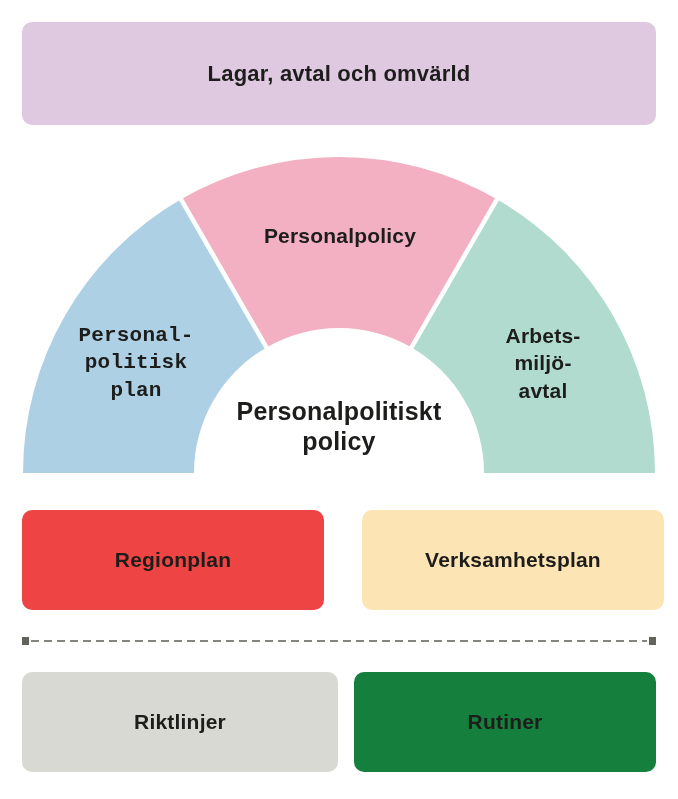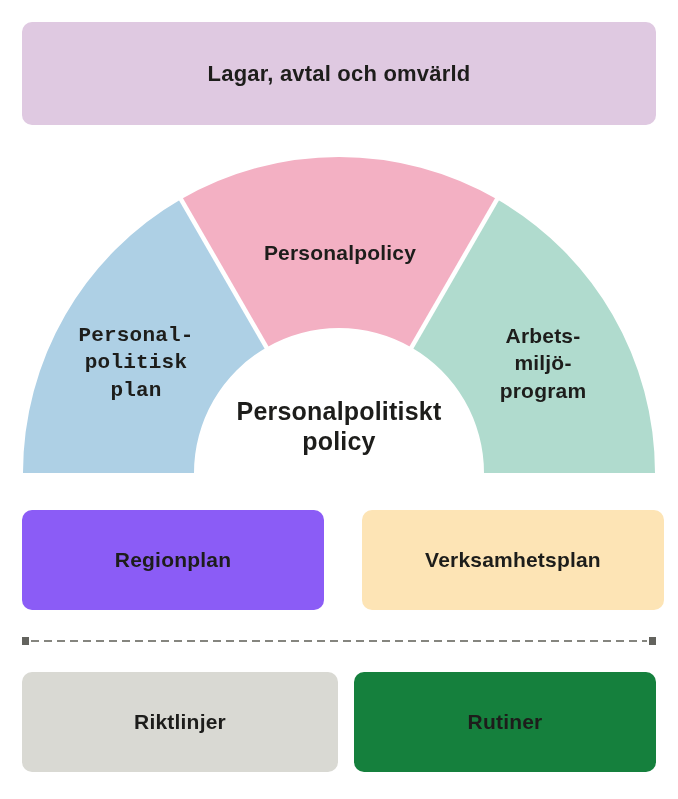--- a/index.html
+++ b/index.html
@@ -46,21 +46,21 @@
     position: absolute;
     transform: translate(-50%, -50%);
     font-weight: 700;
     font-size: 21px;
     line-height: 1.3;
     text-align: center;
     white-space: pre-line;
     letter-spacing: 0.2px;
   }
   .label-left   { left: 136px; top: 363px; font-family: Liberation Mono, monospace; }
-  .label-top    { left: 340px; top: 253px; }
+  .label-top    { left: 340px; top: 236px; }
   .label-right  { left: 543px; top: 363px; }
   .label-center {
     left: 339px; top: 426px;
     font-size: 25px;
     line-height: 1.18;
   }
 
   .divider-row {
     position: absolute;
     left: 22px; top: 637px;
@@ -96,25 +96,25 @@
     <line id="div-120" stroke="#ffffff" stroke-width="4.5" x1="269.5" y1="352.6" x2="178.0" y2="194.1"></line>
     <line id="div-60" stroke="#ffffff" stroke-width="4.5" x1="408.5" y1="352.6" x2="500.0" y2="194.1"></line>
   </svg>
 
   <div class="arch-label label-left">Personal-
 politisk
 plan</div>
   <div class="arch-label label-top">Personalpolicy</div>
   <div class="arch-label label-right">Arbets-
 miljö-
-program</div>
+avtal</div>
   <div class="arch-label label-center">Personalpolitiskt
 policy</div>
 
-  <div class="box plan-left" style="background-color: #8b5cf6;">
+  <div class="box plan-left" style="background-color: #ef4444;">
     <span>Regionplan</span>
   </div>
   <div class="box plan-right" style="background-color: rgb(253, 228, 181);">
     <span>Verksamhetsplan</span>
   </div>
 
   <div class="divider-row">
     <span class="divider-cap" style="background: rgb(99, 99, 94);"></span>
     <span class="divider-line" style="background: repeating-linear-gradient(90deg, rgb(133, 133, 127) 0px, rgb(133, 133, 127) 8px, transparent 8px, transparent 13px);"></span>
     <span class="divider-cap" style="background: rgb(99, 99, 94);"></span>

